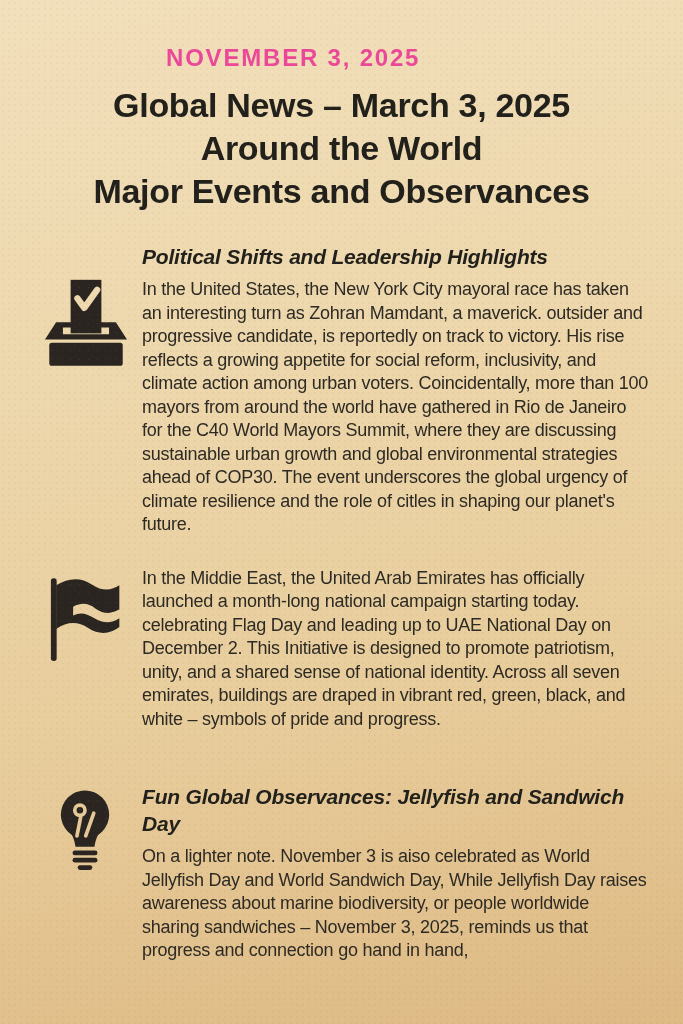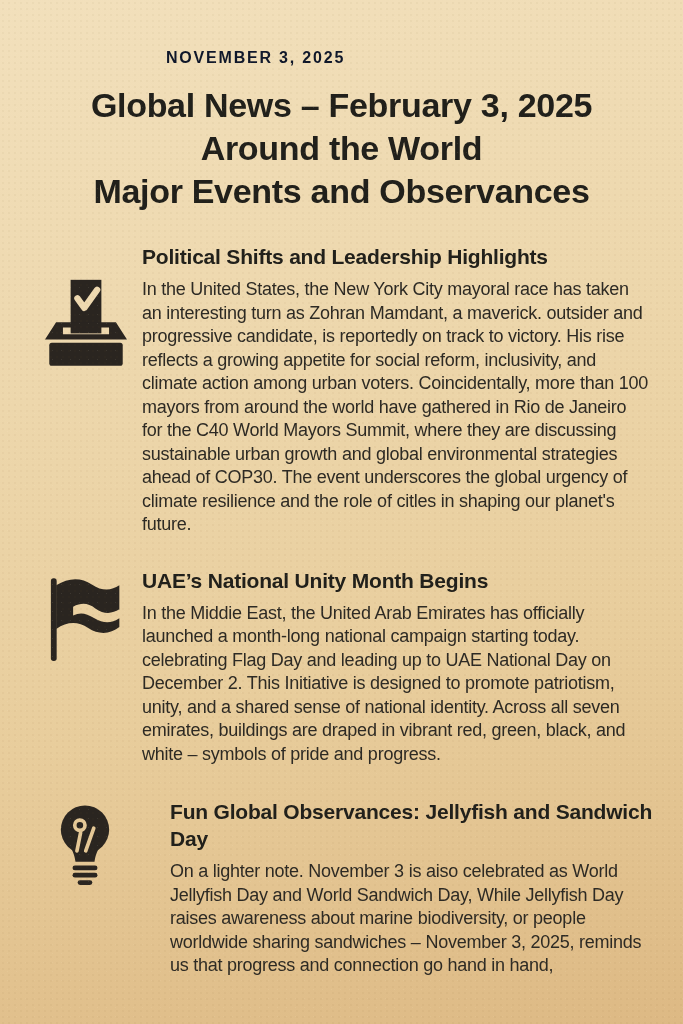--- a/index.html
+++ b/index.html
@@ -15,65 +15,65 @@
       radial-gradient(rgba(120,84,38,0.6) 0.5px, transparent 1px),
       radial-gradient(rgba(255,244,216,0.7) 0.5px, transparent 1px);
     background-size: 6px 6px, 9px 9px;
     background-position: 0 0, 3px 4px;
     opacity: 0.12;
   }
   .page { position: relative; z-index: 1; padding-top: 46px; }
 
   .date {
     margin-left: 166px;
-    font-size: 16px; font-weight: 700; letter-spacing: 1.8px;
-    line-height: 24px; color: #0f172a;
+    font-size: 24px; font-weight: 700; letter-spacing: 1.8px;
+    line-height: 24px; color: #ec4899;
   }
   .title {
     margin-top: 14px; text-align: center;
     font-size: 34px; font-weight: 700; line-height: 43px;
     color: #21201b; letter-spacing: -0.3px;
   }
   .title span { display: block; }
 
   .sections { margin-top: 30px; }
   .section { display: grid; grid-template-columns: 142px 1fr; }
   .section.s1 { margin-top: 0; }
   .section.s2 { margin-top: 30px; }
-  .section.s3 { margin-top: 32px; gap: 28px; }
+  .section.s3 { margin-top: 52px; }
 
   .icon-cell { overflow: visible; }
   .icon { display: block; margin-left: 45px; color: #2a2520; }
   .s1 .icon { margin-top: 36px; }
   .s2 .icon { margin-top: 10px; margin-left: 42px; }
   .s3 .icon { margin-top: 6px; margin-left: 52px; }
 
   .text-cell { max-width: 508px; padding-right: 20px; }
   .sec-heading {
     margin: 0 0 8px 0;
     font-size: 21px; font-weight: 700; line-height: 27px;
-    letter-spacing: -0.2px; color: #21201b;
+    letter-spacing: -0.2px; color: #21201b; font-style: italic;
   }
   .sec-body {
     margin: 0;
     font-size: 18px; line-height: 23.5px; letter-spacing: -0.25px;
     color: #2d2a24;
   }
 </style>
 </head>
 <body>
 
 <div class="grain"></div>
 
 <div class="page">
 
   <div class="date">NOVEMBER 3, 2025</div>
 
   <h1 class="title" style="margin:14px 0 0 0;">
-    <span>Global News – February 3, 2025</span>
+    <span>Global News – March 3, 2025</span>
     <span>Around the World</span>
     <span>Major Events and Observances</span>
   </h1>
 
   <div class="sections">
 
     <div class="section s1">
       <div class="icon-cell">
         <svg class="icon" width="82" height="90" viewBox="0 0 96 104" aria-hidden="true">
           <defs>
@@ -112,21 +112,20 @@
               C45 28 52 29 60 35
               C70 42 79 41 87 36
               L87 46
               C78 52 69 52 59 46
               C49 40 43 39 35 43
               Z"></path>
           </g>
         </svg>
       </div>
       <div class="text-cell">
-        <h2 class="sec-heading">UAE’s National Unity Month Begins</h2>
         <p class="sec-body">In the Middie East, the United Arab Emirates has officially launched a month-long national campaign starting today. celebrating Flag Day and leading up to UAE National Day on December 2. This Initiative is designed to promote patriotism, unity, and a shared sense of national identity. Across all seven emirates, buildings are draped in vibrant red, green, black, and white – symbols of pride and progress.</p>
       </div>
     </div>
 
     <div class="section s3">
       <div class="icon-cell">
         <svg class="icon" width="66" height="82" viewBox="0 0 90 112" aria-hidden="true">
           <defs>
             <mask id="bulb-filament-mask">
               <rect x="0" y="0" width="90" height="112" fill="#fff"></rect>

